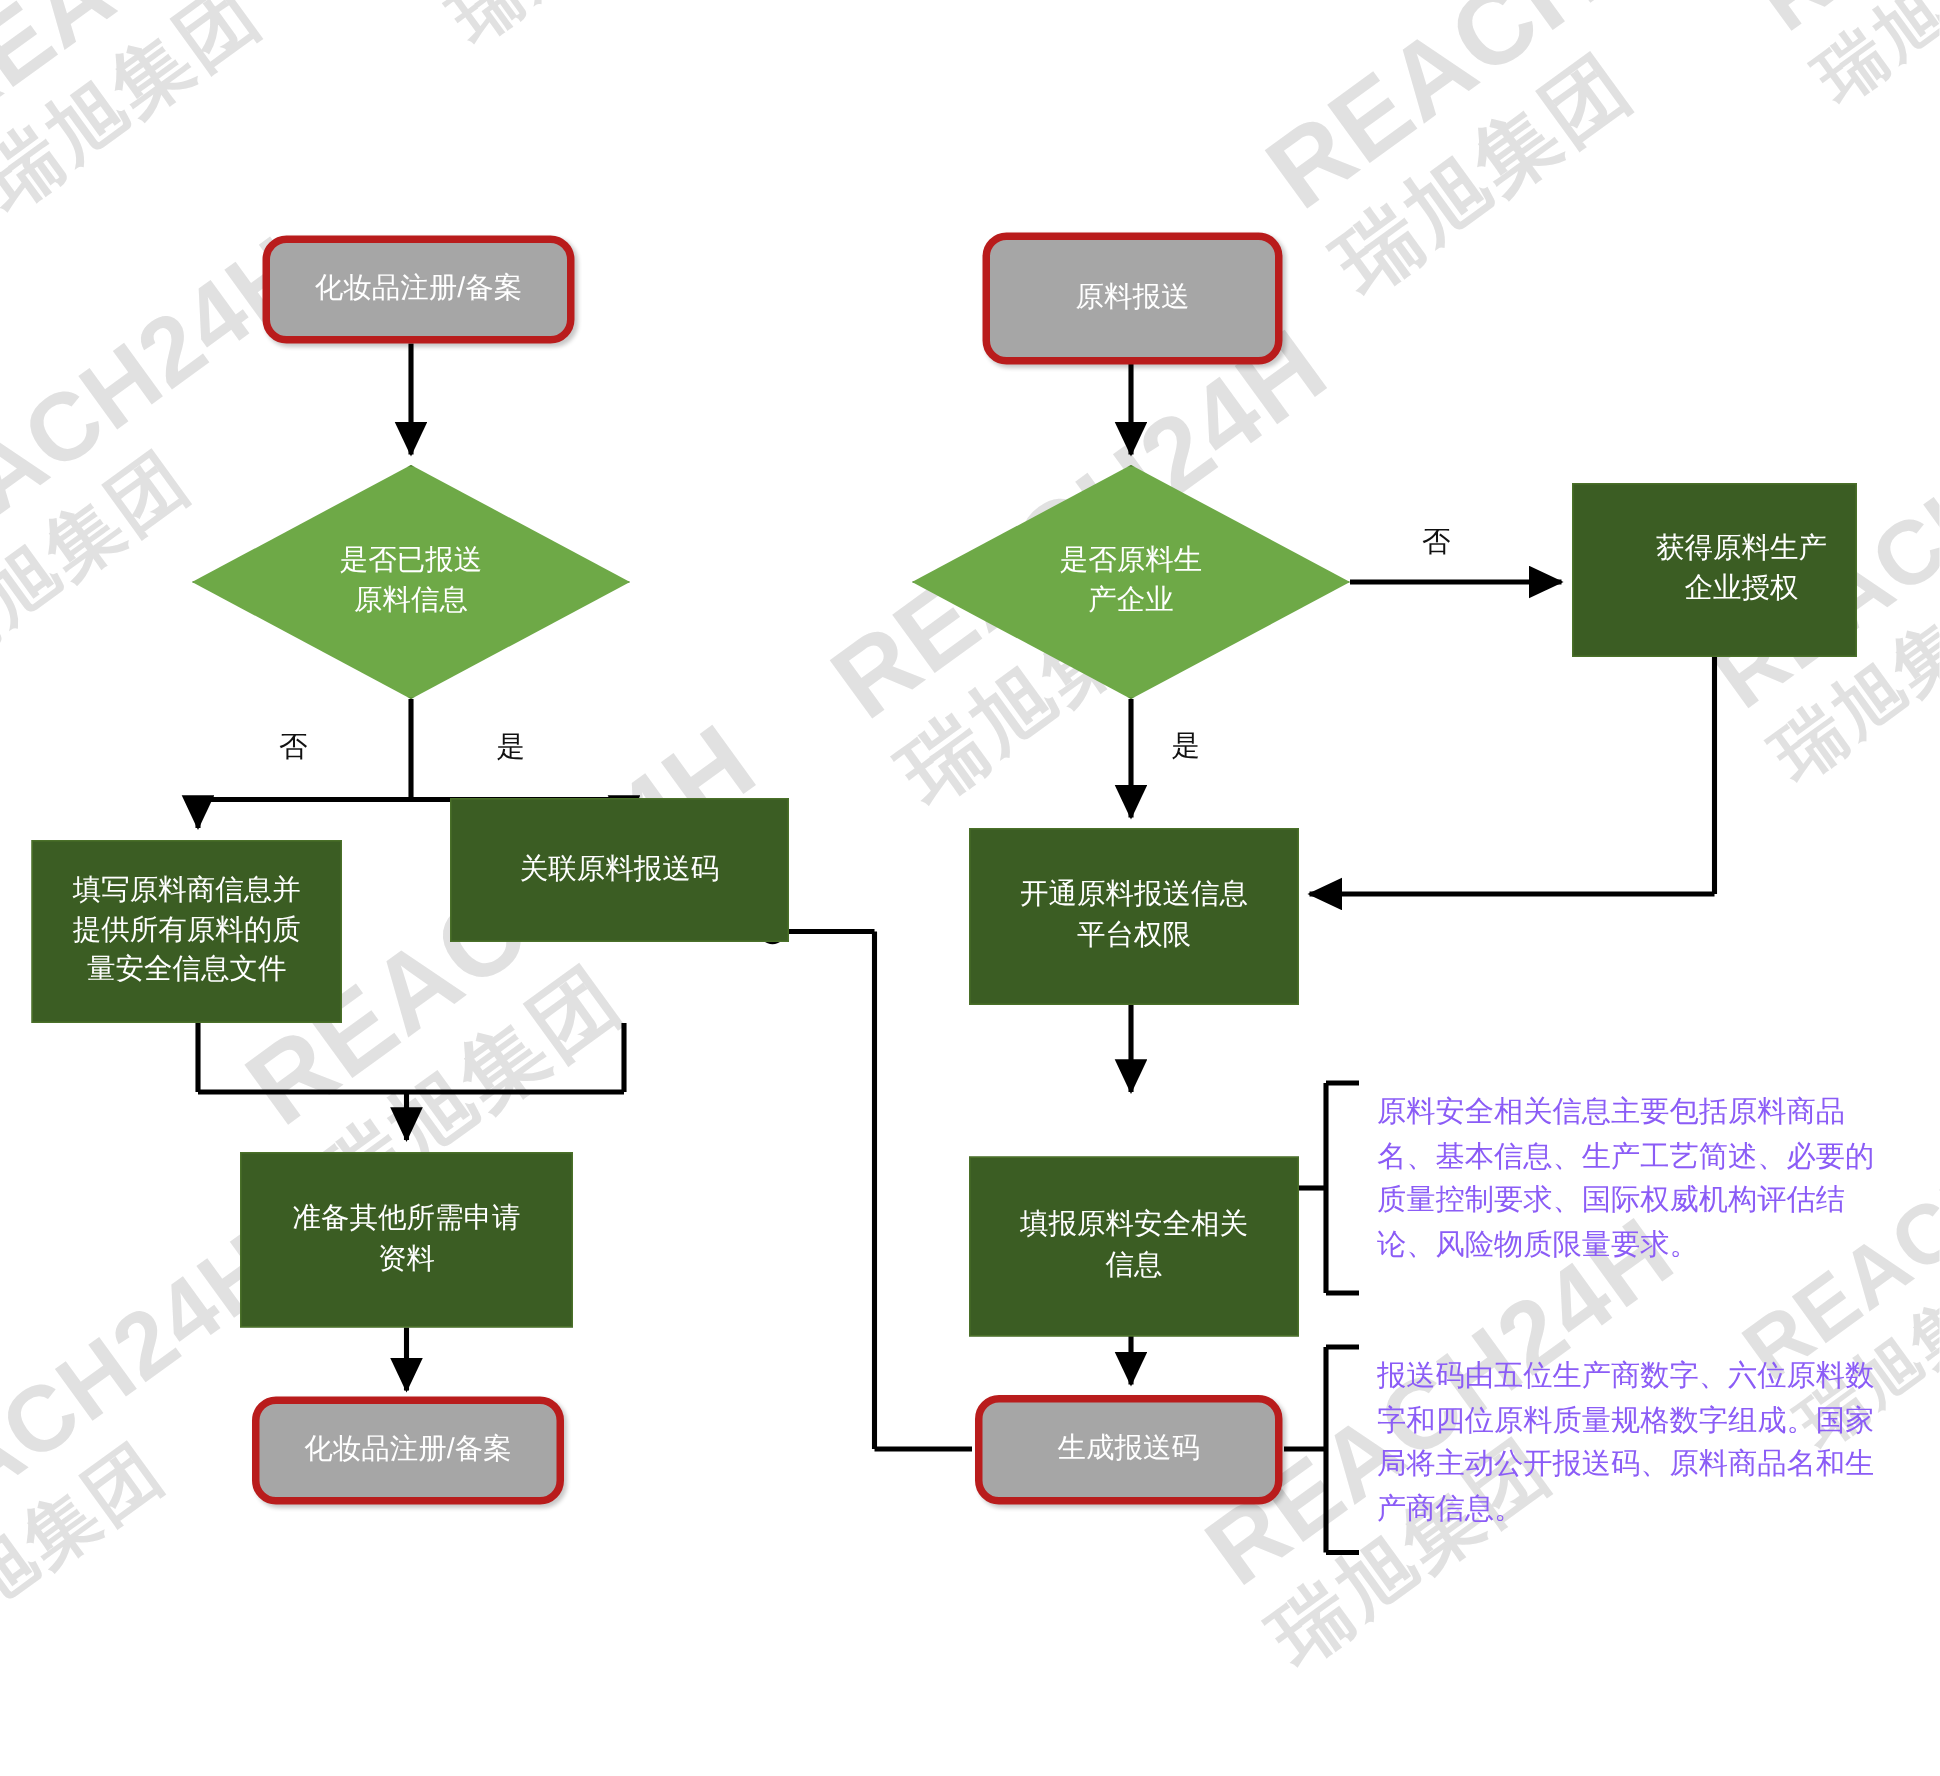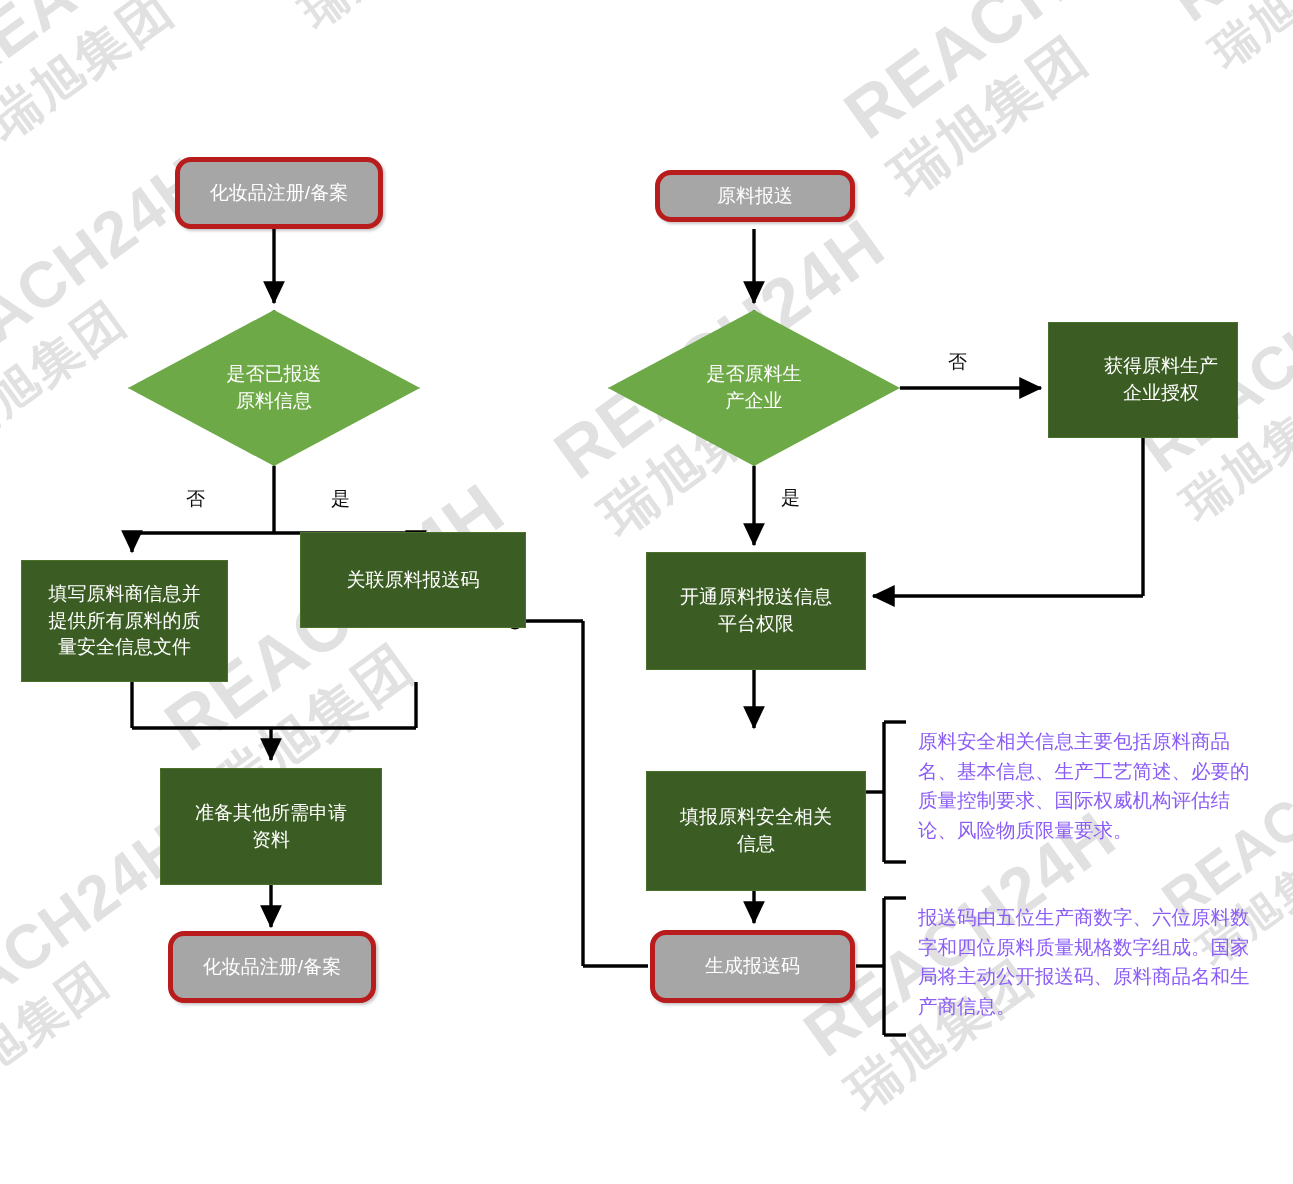--- a/index.html
+++ b/index.html
@@ -179,21 +179,21 @@
 提供所有原料的质
 量安全信息文件</div>
 
     <div class="node proc" style="left:300px;top:532px;width:226px;height:96px;">关联原料报送码</div>
 
     <div class="node proc" style="left:160px;top:768px;width:222px;height:117px;">准备其他所需申请
 资料</div>
 
     <div class="node term" style="left:168px;top:931px;width:208px;height:72px;">化妆品注册/备案</div>
 
-    <div class="node term" style="left:655px;top:170px;width:200px;height:52px;">原料报送</div>
+    <div class="node term" style="left:655px;top:155px;width:200px;height:88px;">原料报送</div>
 
     <div class="node dec" style="left:608px;top:310px;width:292px;height:156px;text-align:center;">
       <div class="dshape"></div>
       <div class="dtxt">是否原料生
 产企业</div>
     </div>
 
     <div class="elabel" style="left:948px;top:352px;">否</div>
     <div class="elabel" style="left:781px;top:488px;">是</div>
 

